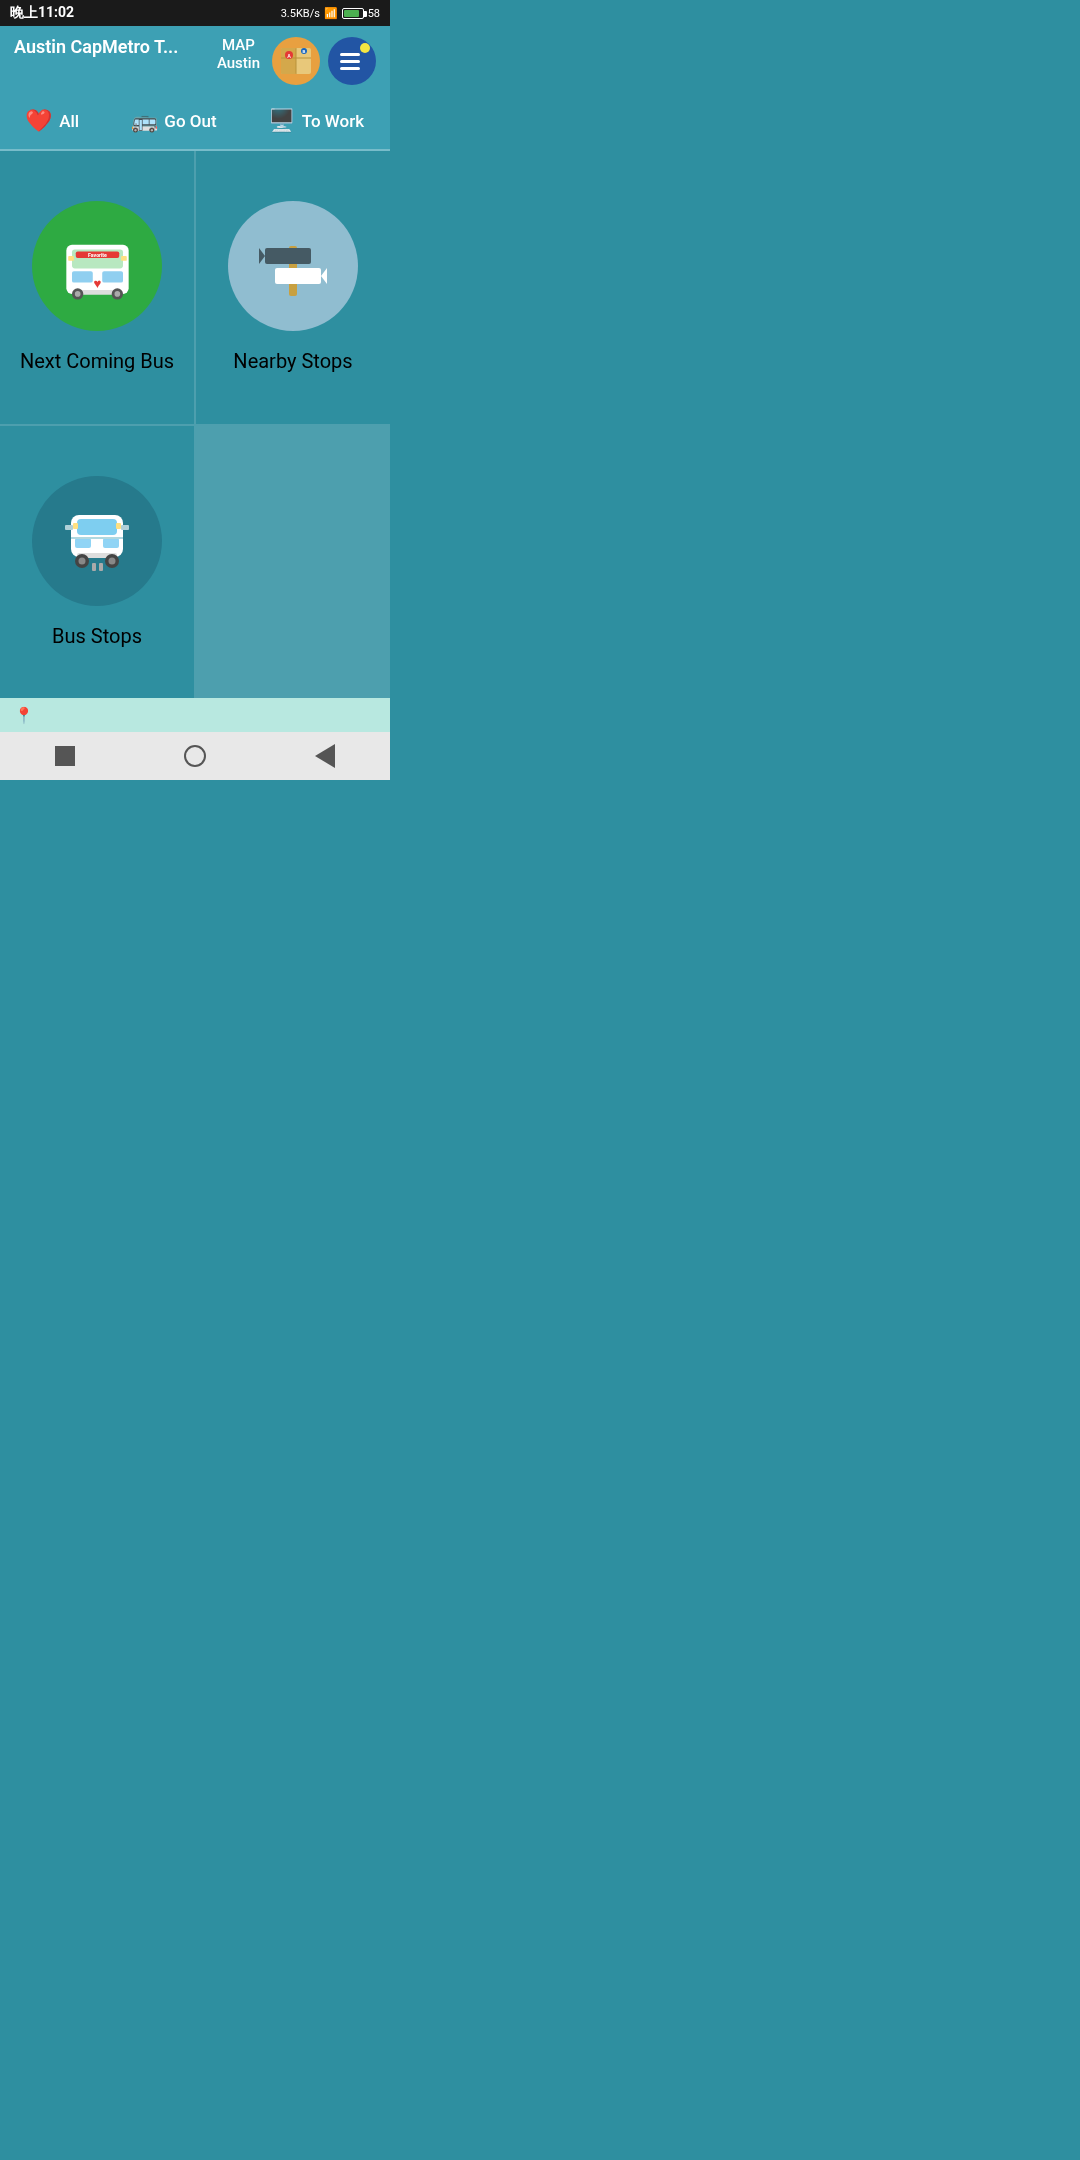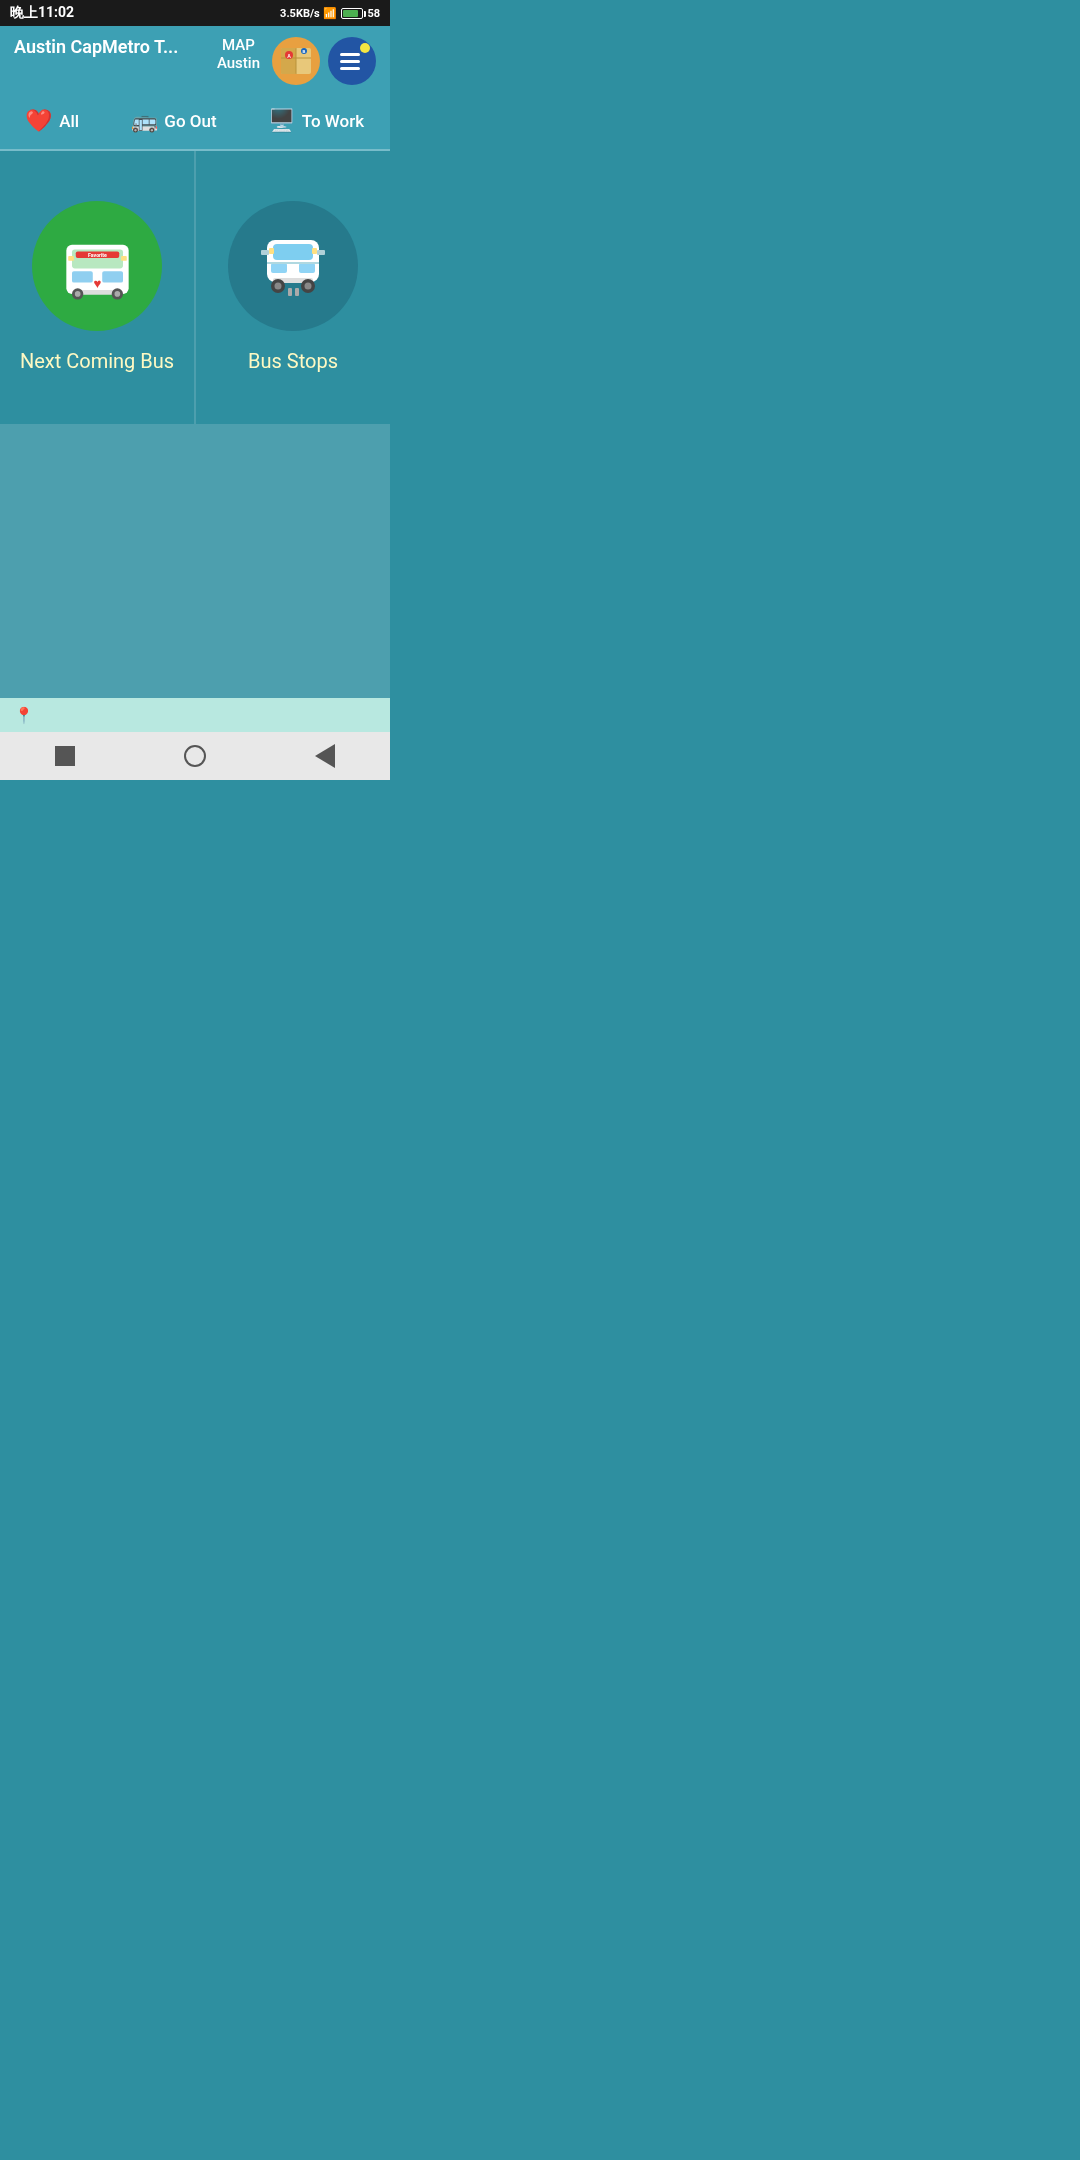--- a/index.html
+++ b/index.html
@@ -20,21 +20,21 @@
       background: #1a1a1a;
       color: #fff;
       font-size: 11px;
       padding: 4px 10px;
       display: flex;
       justify-content: space-between;
       align-items: center;
       height: 26px;
     }
     .status-left { font-weight: bold; font-size: 14px; }
-    .status-right { display: flex; align-items: center; gap: 4px; font-size: 11px; font-weight: bold; }
+    .status-right { display: flex; align-items: center; gap: 4px; font-size: 11px; }
     .battery-icon {
       display: inline-block;
       width: 22px; height: 11px;
       border: 1.5px solid #fff;
       border-radius: 2px;
       position: relative;
     }
     .battery-icon::after {
       content: '';
       position: absolute;
@@ -163,21 +163,21 @@
       flex-direction: column;
       align-items: center;
       justify-content: center;
       padding: 30px 10px;
       cursor: pointer;
       gap: 18px;
       min-height: 200px;
     }
 
     .cell-label {
-      color: #fef9c3;
+      color: #000000;
       font-size: 20px;
       font-weight: 400;
       text-align: left;
     }
 
     
     
     .bus-icon-circle {
       width: 130px; height: 130px;
       border-radius: 50%;
@@ -350,20 +350,35 @@
 
         <text x="45" y="68" text-anchor="middle" fill="#e53935" font-size="14">♥</text>
 
         <rect x="14" y="34" width="6" height="5" rx="1" fill="#ffe082"></rect>
         <rect x="70" y="34" width="6" height="5" rx="1" fill="#ffe082"></rect>
       </svg>
     </div>
     <span class="cell-label">Next Coming Bus</span>
   </div>
 
+  <div class="grid-cell">
+    <div class="stops-icon-circle">
+      <svg class="stops-svg" viewBox="0 0 80 80">
+
+        <rect x="36" y="20" width="8" height="50" rx="2" fill="#c8a040"></rect>
+
+        <rect x="12" y="22" width="46" height="16" rx="2" fill="#455a64"></rect>
+        <polygon points="12,30 6,22 6,38" fill="#455a64"></polygon>
+
+        <rect x="22" y="42" width="46" height="16" rx="2" fill="white"></rect>
+        <polygon points="68,50 74,42 74,58" fill="white"></polygon>
+      </svg>
+    </div>
+    <span class="cell-label">Nearby Stops</span>
+  </div>
 
   <div class="grid-cell">
     <div class="routes-icon-circle">
       <svg class="routes-svg" viewBox="0 0 80 80">
 
         <rect x="14" y="14" width="52" height="42" rx="8" fill="white"></rect>
 
         <rect x="20" y="18" width="40" height="16" rx="4" fill="#7ecef0"></rect>
 
         <rect x="18" y="37" width="16" height="10" rx="2" fill="#90d4f5"></rect>

